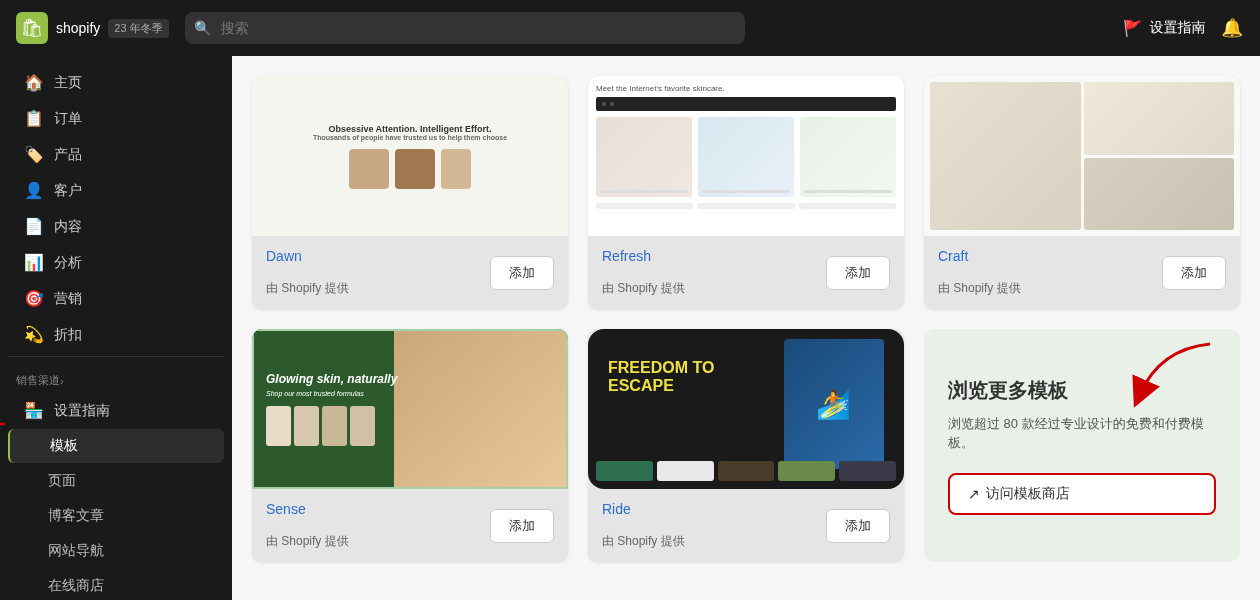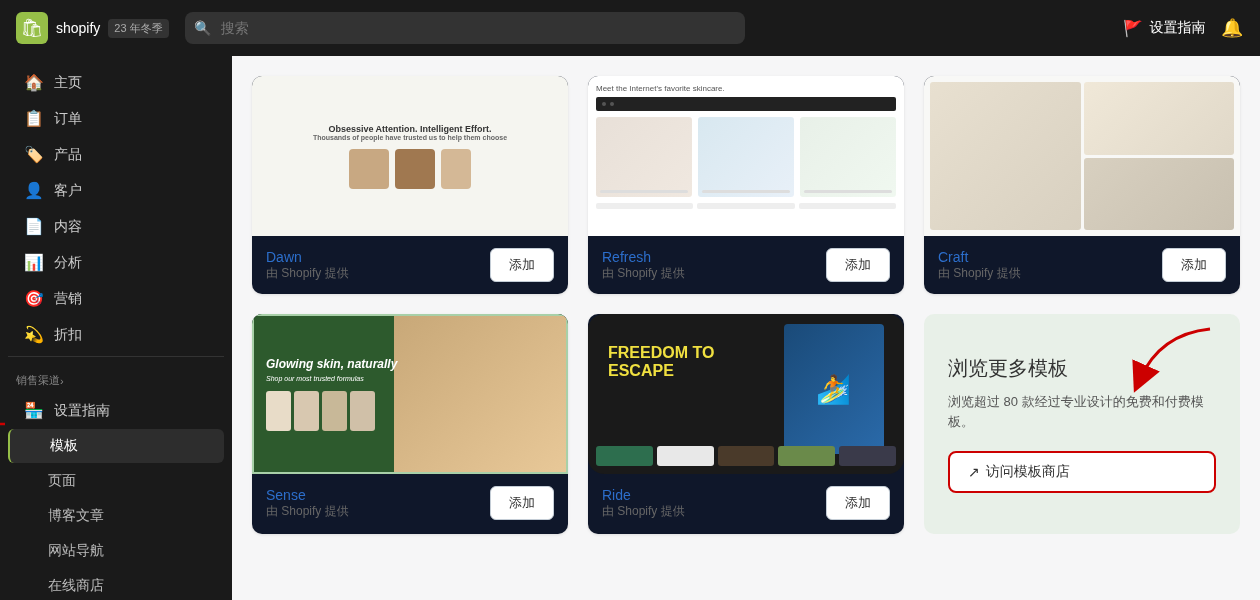--- a/index.html
+++ b/index.html
@@ -147,21 +147,21 @@
     .content::-webkit-scrollbar { width: 6px; }
     .content::-webkit-scrollbar-thumb { background: #ccc; border-radius: 3px; }
 
     .themes-grid {
       display: grid;
       grid-template-columns: repeat(3, 1fr);
       gap: 20px;
     }
 
     .theme-card {
-      background: #0f172a;
+      background: #e5e5e5;
       border-radius: 10px;
       overflow: hidden;
       box-shadow: 0 1px 3px rgba(0,0,0,0.1);
     }
 
     .theme-preview {
       height: 160px;
       overflow: hidden;
       position: relative;
     }
@@ -377,21 +377,21 @@
       padding: 28px 24px;
       display: flex;
       flex-direction: column;
       justify-content: center;
       min-height: 220px;
       position: relative;
       overflow: hidden;
     }
     .browse-title {
       font-size: 20px;
-      font-weight: 400;
+      font-weight: 700;
       color: #333;
       margin-bottom: 10px;
     }
     .browse-desc {
       font-size: 13px;
       color: #555;
       line-height: 1.5;
       margin-bottom: 20px;
     }
     .browse-btn {
@@ -422,21 +422,21 @@
     .theme-info {}
     .theme-name {
       color: #2c6ecb;
       font-size: 14px;
       font-weight: 500;
       cursor: pointer;
     }
     .theme-by {
       font-size: 12px;
       color: #666;
-      margin-top: 0;
+      margin-top: 16px;
     }
     .add-btn {
       padding: 7px 18px;
       border: 1px solid #c4cdd6;
       border-radius: 6px;
       background: white;
       font-size: 13px;
       color: #333;
       cursor: pointer;
       white-space: nowrap;

